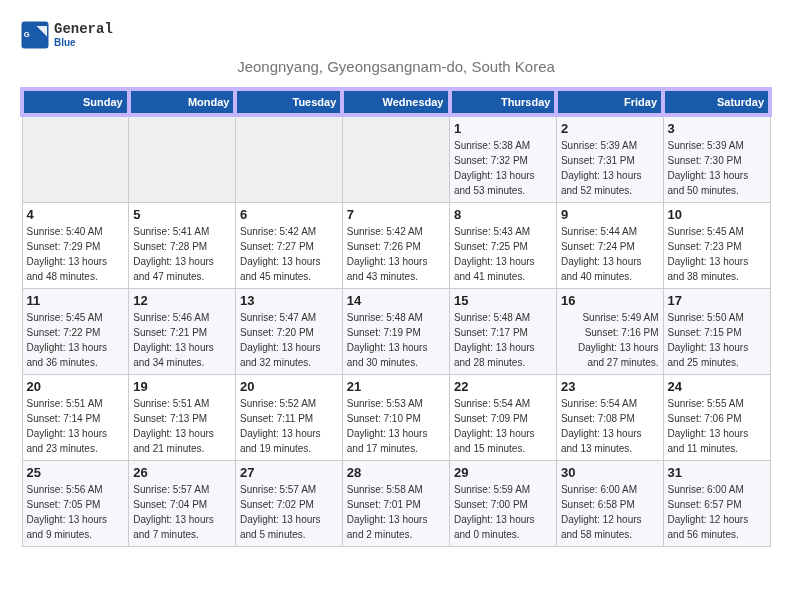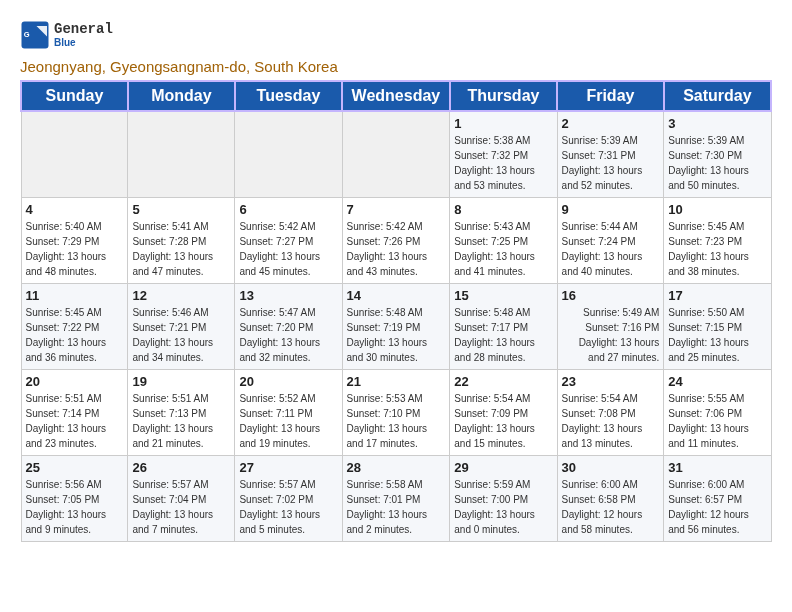--- a/index.html
+++ b/index.html
@@ -38,39 +38,39 @@
       width: 30px;
       height: 30px;
     }
     .month-title {
       font-size: 36px;
       font-weight: bold;
       color: #222;
       text-align: right;
     }
     .location-title {
-      text-align: left;
+      text-align: center;
       font-size: 15px;
-      color: #a16207;
-      margin-bottom: 5px;
+      color: #737373;
+      margin-bottom: 12px;
       font-weight: normal;
     }
     .calendar {
       width: 100%;
       border-collapse: collapse;
       font-size: 11px;
     }
     .calendar thead th {
       background: #1a5aab;
       color: #fff;
       padding: 5px 4px;
-      text-align: center;
-      font-size: 16px;
-      font-weight: bold;
-      border: 2px solid #c4b5fd;
+      text-align: right;
+      font-size: 11px;
+      font-weight: bold;
+      border: 4px solid #c4b5fd;
     }
     .calendar tbody td {
       vertical-align: top;
       border: 1px solid #ccc;
       padding: 4px;
       width: 108px;
       min-height: 80px;
       background: #fff;
     }
     .calendar tbody tr:nth-child(odd) td {

